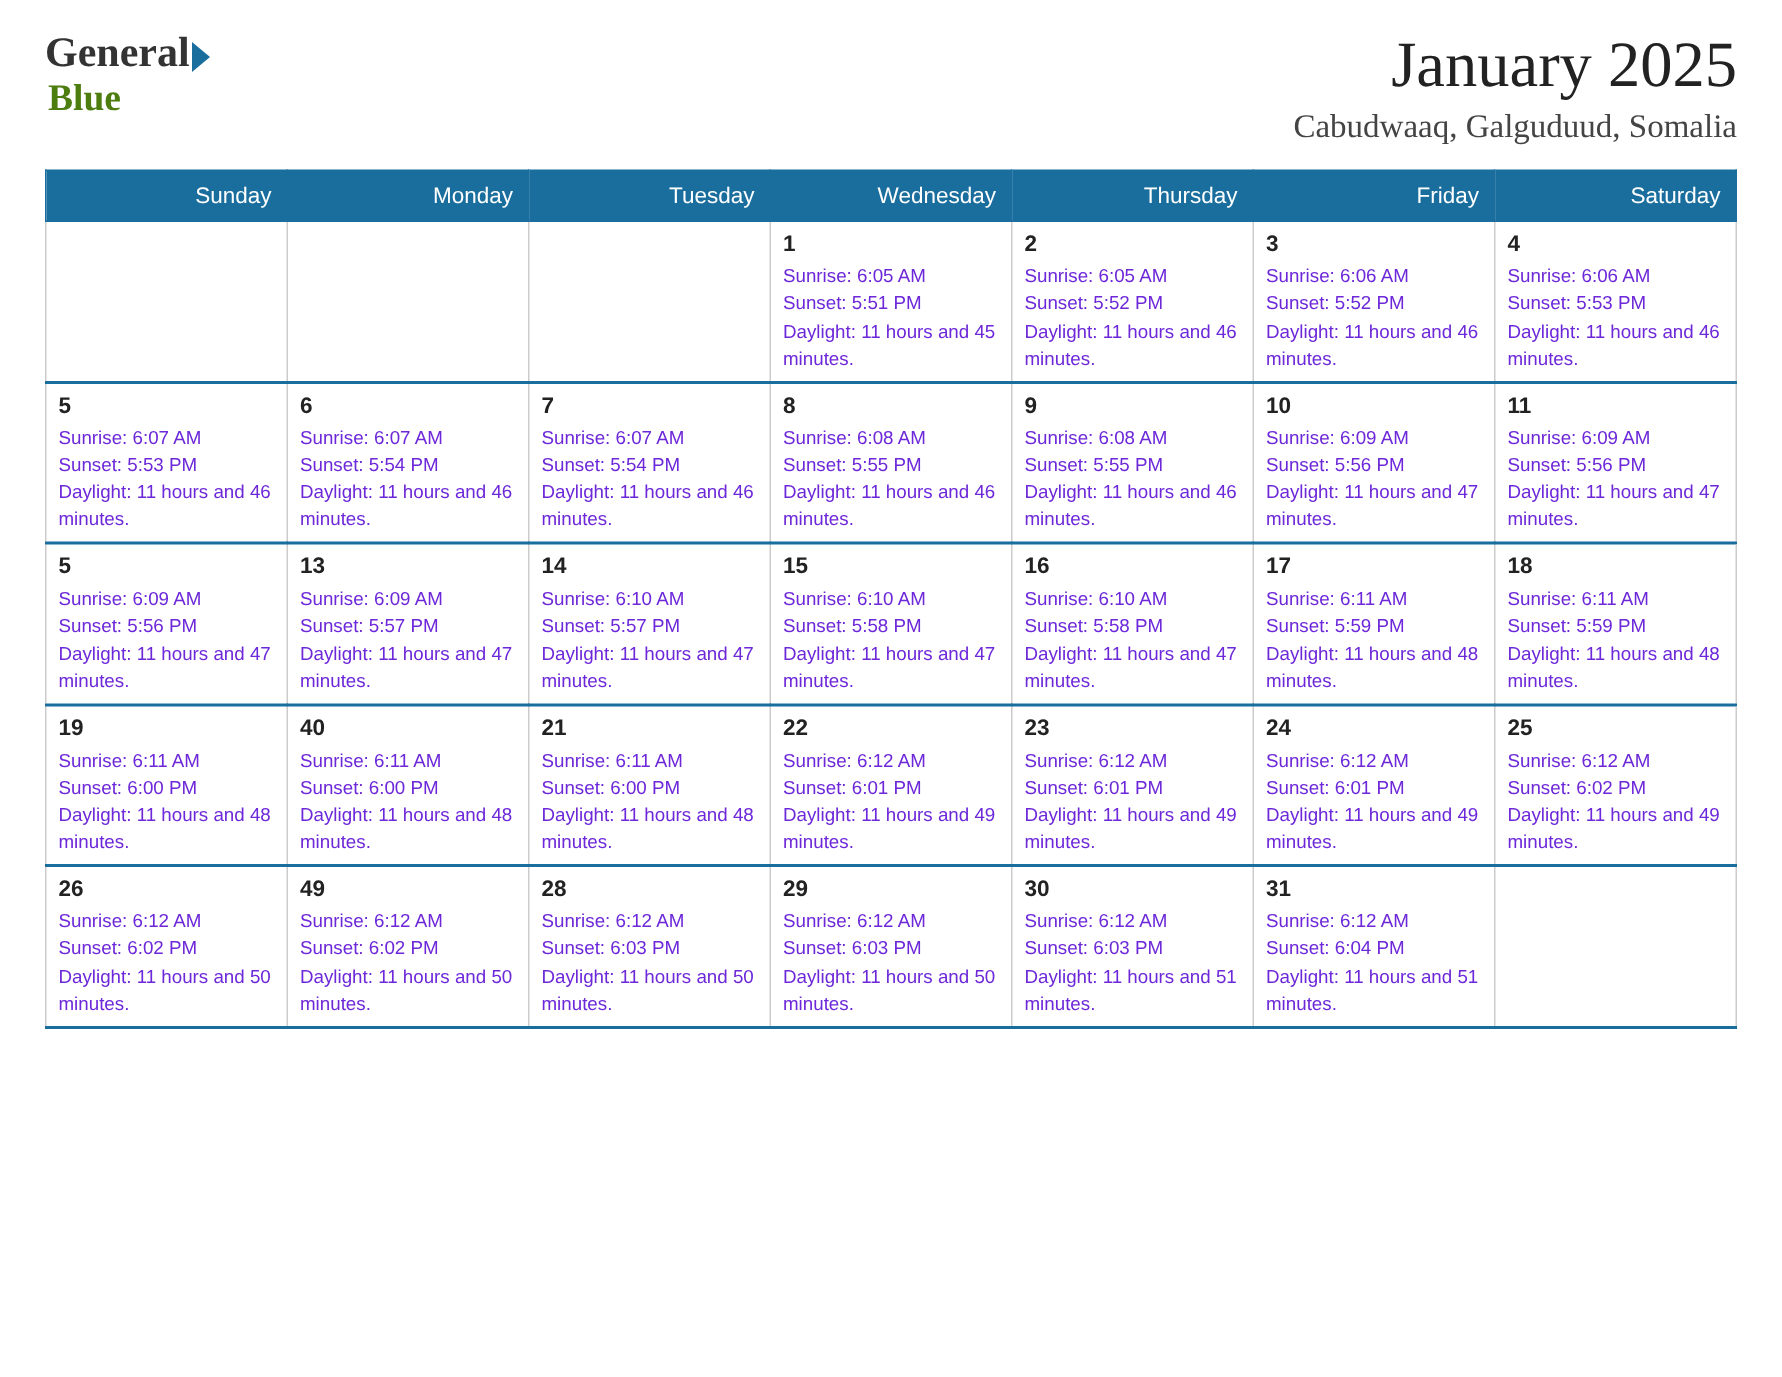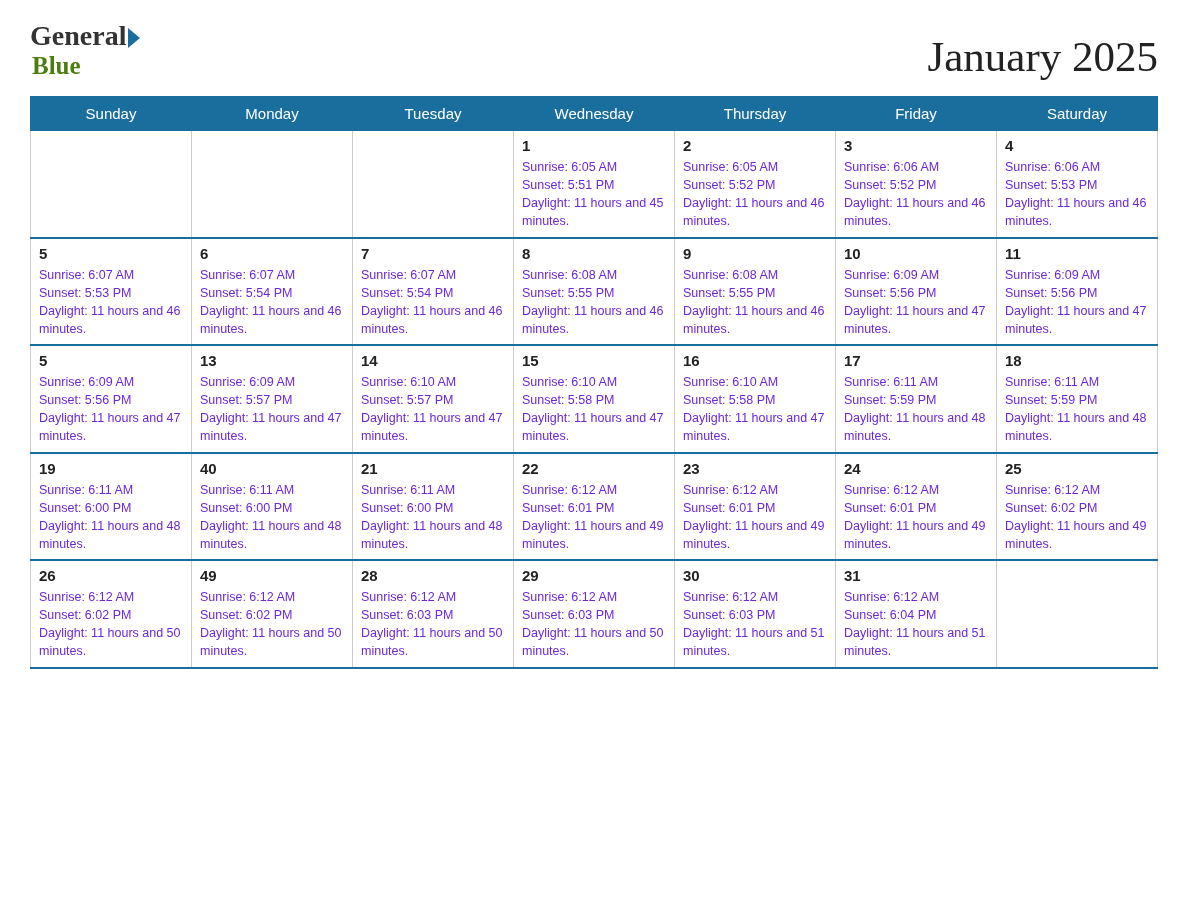--- a/index.html
+++ b/index.html
@@ -7,21 +7,21 @@
       font-family: Arial, sans-serif;
       background: #fff;
       color: #333;
       padding: 20px 30px;
       width: 1188px;
       min-height: 918px;
     }
     .header {
       display: flex;
       justify-content: space-between;
-      align-items: flex-end;
+      align-items: flex-start;
       margin-bottom: 16px;
     }
     .logo {
       display: flex;
       flex-direction: column;
       align-items: flex-start;
     }
     .logo-text {
       display: flex;
       align-items: center;
@@ -68,21 +68,21 @@
       width: 100%;
       border-collapse: collapse;
       border: 1px solid #999;
     }
     .calendar-table thead tr th {
       background-color: #1a6e9e;
       color: #fff;
       font-size: 15px;
       font-weight: normal;
       padding: 8px 10px;
-      text-align: center;
+      text-align: right;
       border: 1px solid #1a6e9e;
     }
     .calendar-table tbody tr td {
       vertical-align: top;
       padding: 6px 8px;
       border: 1px solid #ccc;
       width: 14.28%;
       min-height: 90px;
       font-size: 13px;
       color: #333;
@@ -112,20 +112,21 @@
 <div class="header">
   <div class="logo">
     <div class="logo-text">
       <span class="logo-general">General</span>
       <div class="logo-arrow"></div>
     </div>
     <span class="logo-blue">Blue</span>
   </div>
   <div class="title-section">
     <div class="month-title">January 2025</div>
+    <div class="location-title">Cabudwaaq, Galguduud, Somalia</div>
   </div>
 </div>
 
 <table class="calendar-table">
   <thead>
     <tr>
     <th>Sunday</th>
         <th>Monday</th>
         <th>Tuesday</th>
         <th>Wednesday</th>

